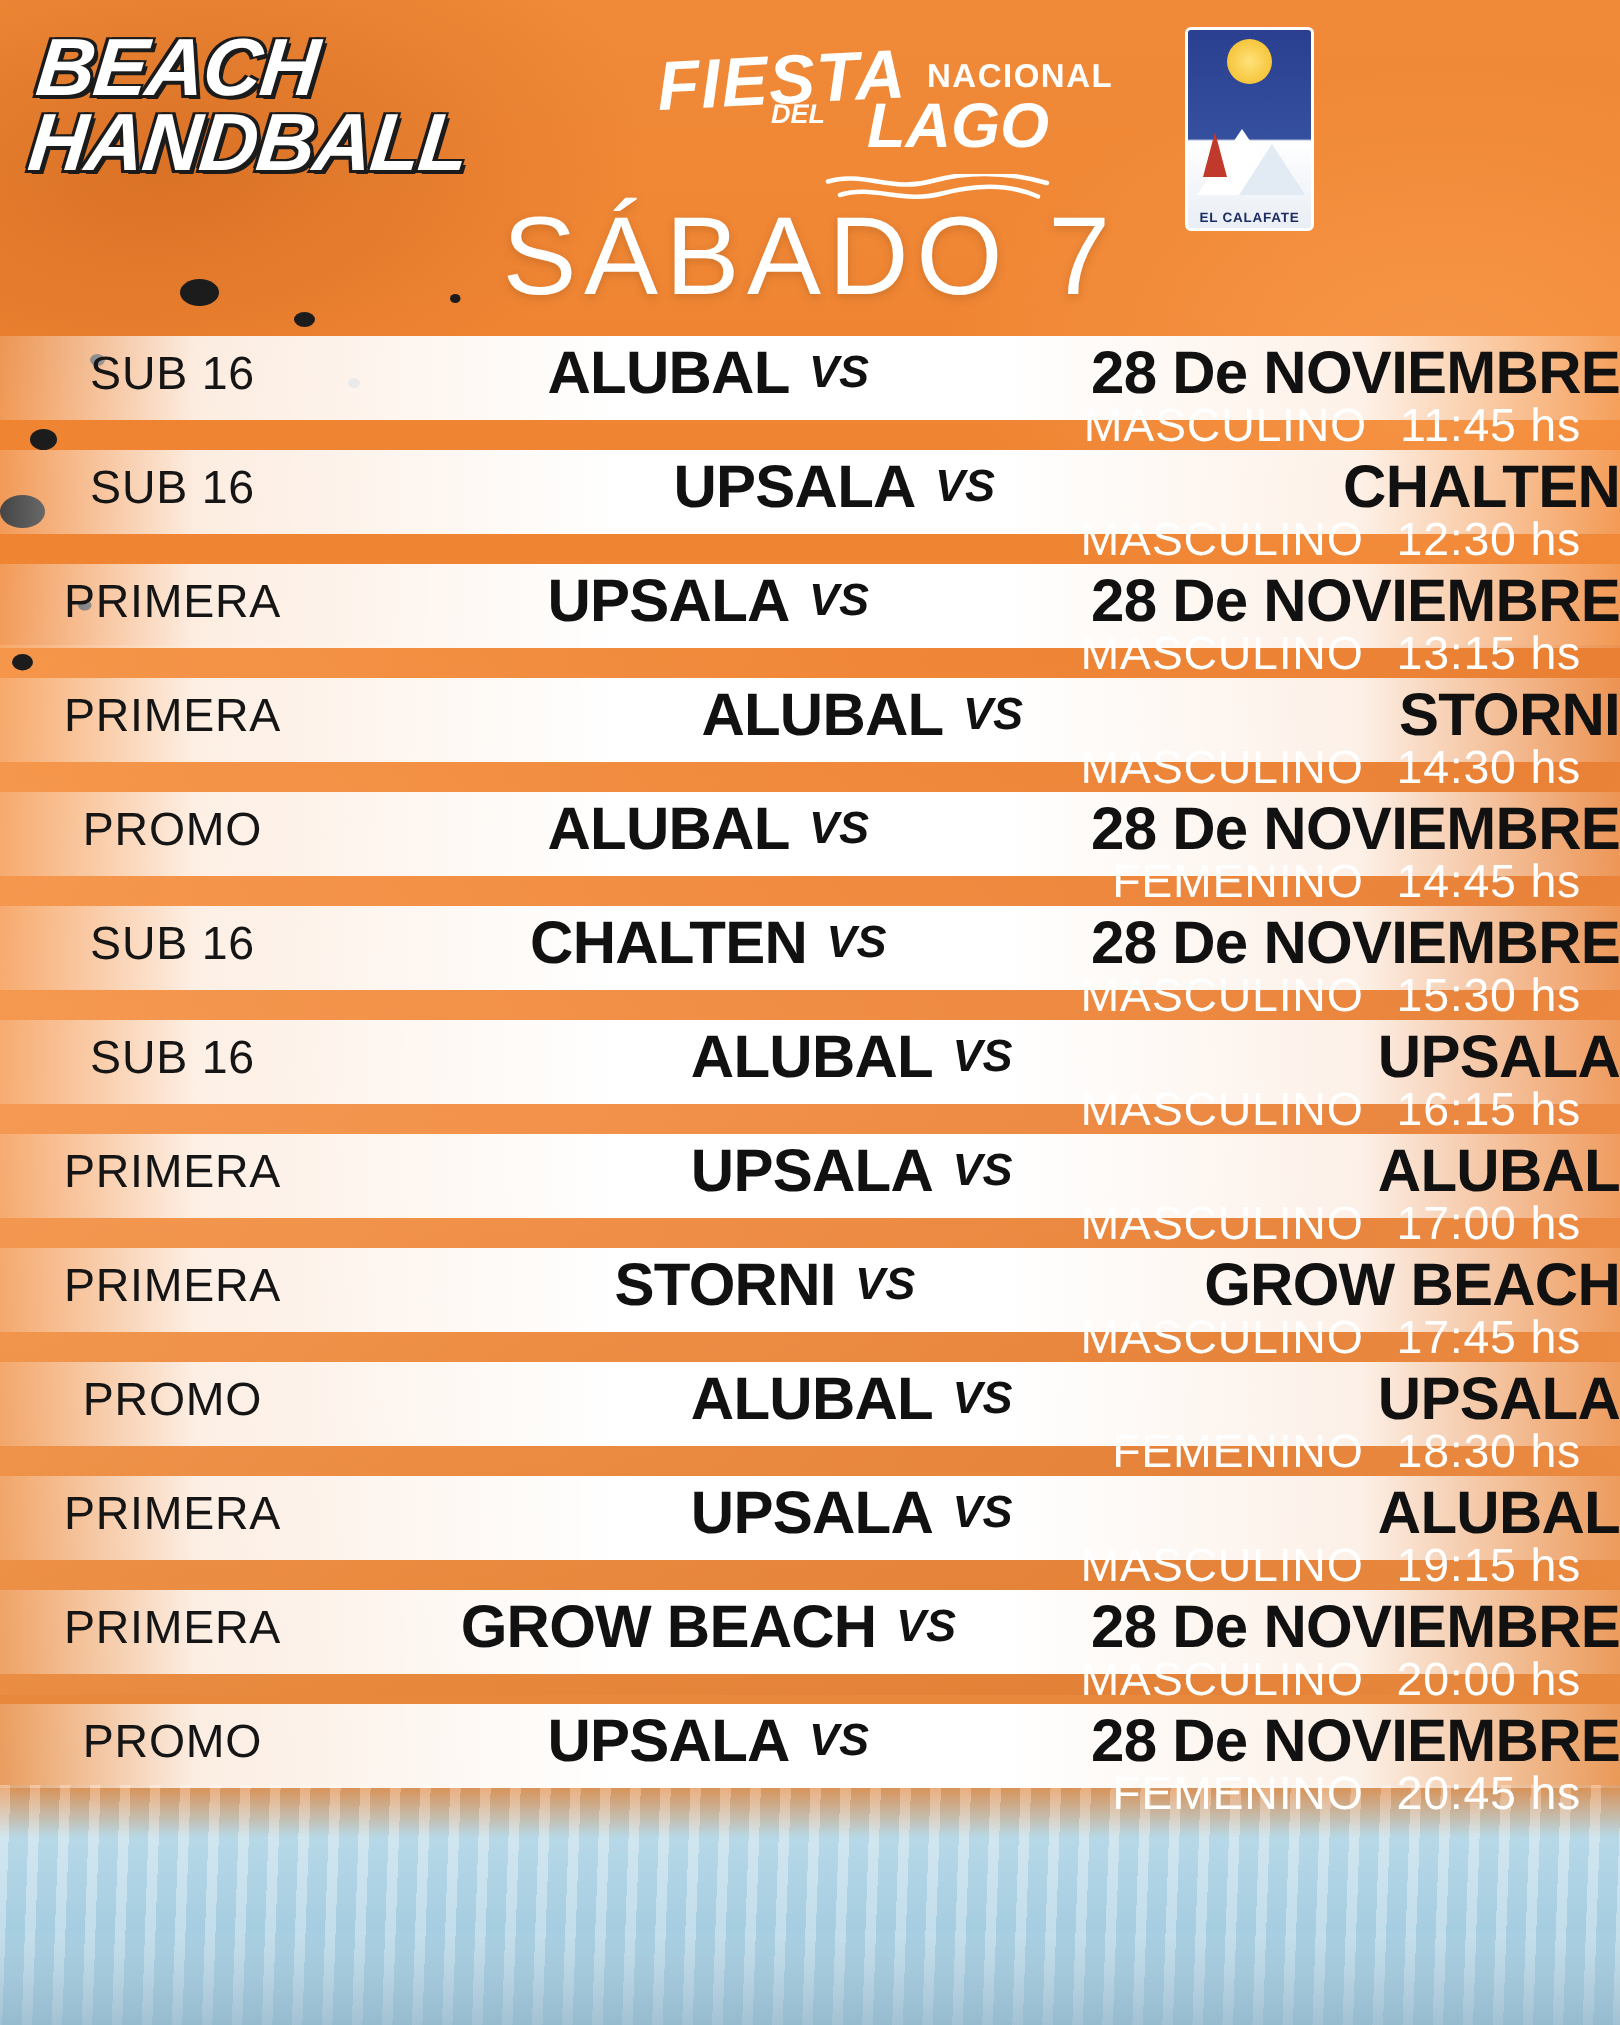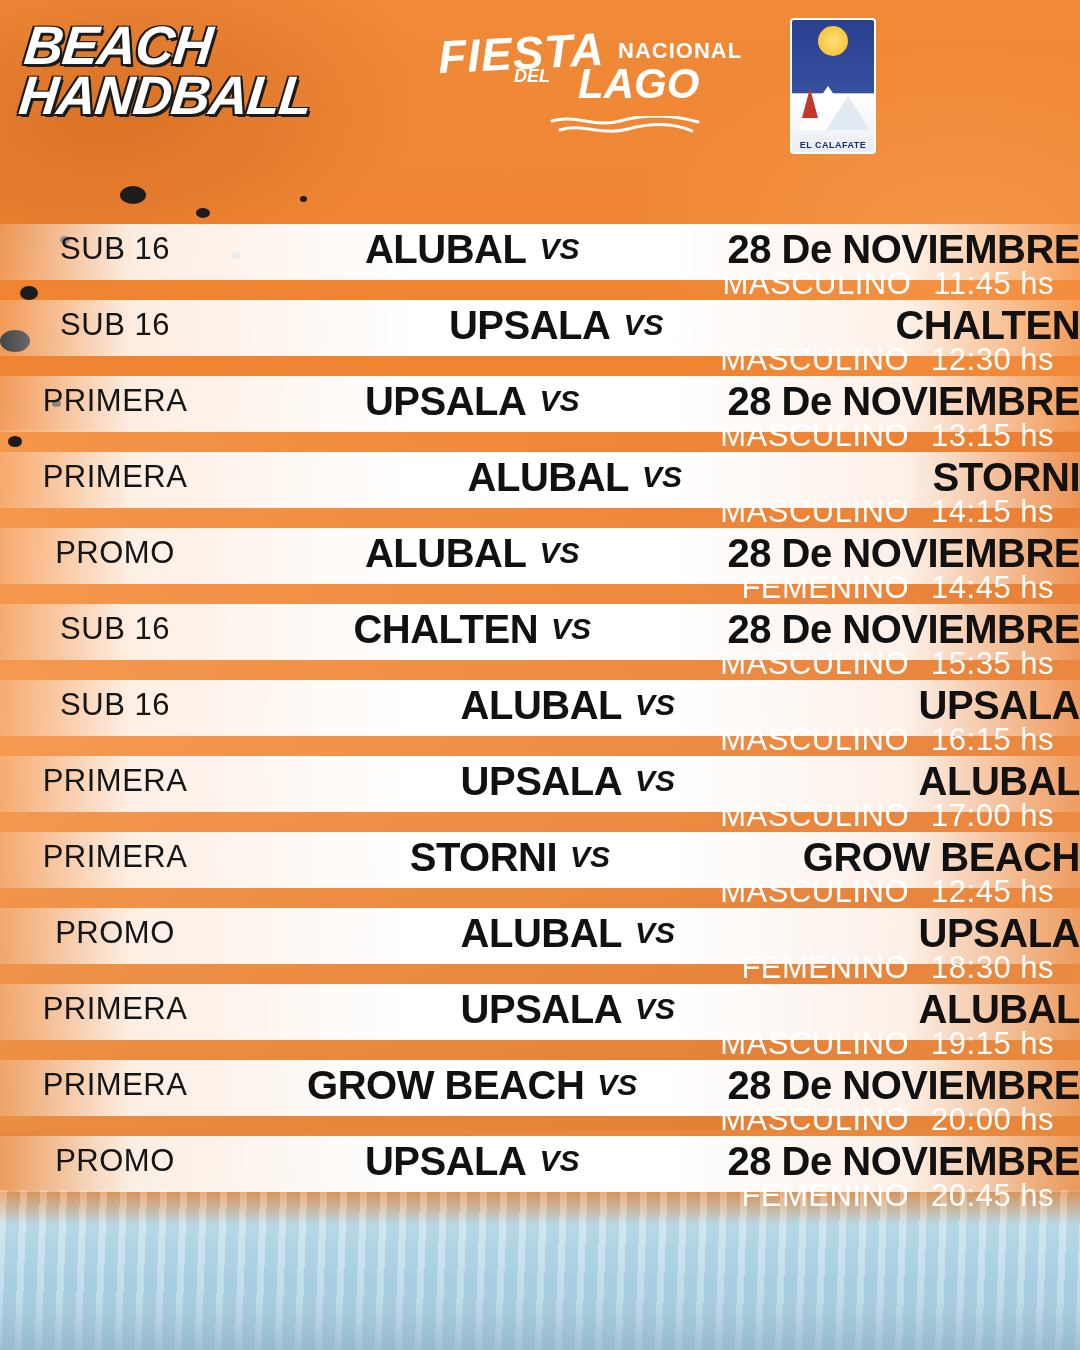--- a/index.html
+++ b/index.html
@@ -205,20 +205,21 @@
 
     <div class="crest">
       <div class="sun"></div>
       <div class="mount"></div>
       <div class="mount2"></div>
       <div class="red"></div>
       <div class="label">EL CALAFATE</div>
     </div>
 
 
+    <div class="sabado">SÁBADO 7</div>
   </div>
 
   <div class="schedule">
 
     <div class="row">
       <div class="stripe"></div>
       <div class="content">
         <div class="cat">SUB 16</div>
         <div class="team-l">ALUBAL</div>
         <div class="vs">VS</div>
@@ -261,21 +262,21 @@
     <div class="row">
       <div class="stripe"></div>
       <div class="content">
         <div class="cat">PRIMERA</div>
         <div class="team-l">ALUBAL</div>
         <div class="vs">VS</div>
         <div class="team-r">STORNI</div>
       </div>
       <div class="meta">
         <div class="gender">MASCULINO</div>
-        <div class="time">14:15 hs</div>
+        <div class="time">14:30 hs</div>
       </div>
     </div>
 
     <div class="row">
       <div class="stripe"></div>
       <div class="content">
         <div class="cat">PROMO</div>
         <div class="team-l">ALUBAL</div>
         <div class="vs">VS</div>
         <div class="team-r">28 De NOVIEMBRE</div>
@@ -289,21 +290,21 @@
     <div class="row">
       <div class="stripe"></div>
       <div class="content">
         <div class="cat">SUB 16</div>
         <div class="team-l">CHALTEN</div>
         <div class="vs">VS</div>
         <div class="team-r">28 De NOVIEMBRE</div>
       </div>
       <div class="meta">
         <div class="gender">MASCULINO</div>
-        <div class="time">15:35 hs</div>
+        <div class="time">15:30 hs</div>
       </div>
     </div>
 
     <div class="row">
       <div class="stripe"></div>
       <div class="content">
         <div class="cat">SUB 16</div>
         <div class="team-l">ALUBAL</div>
         <div class="vs">VS</div>
         <div class="team-r">UPSALA</div>
@@ -331,21 +332,21 @@
     <div class="row">
       <div class="stripe"></div>
       <div class="content">
         <div class="cat">PRIMERA</div>
         <div class="team-l">STORNI</div>
         <div class="vs">VS</div>
         <div class="team-r">GROW BEACH</div>
       </div>
       <div class="meta">
         <div class="gender">MASCULINO</div>
-        <div class="time">12:45 hs</div>
+        <div class="time">17:45 hs</div>
       </div>
     </div>
 
     <div class="row">
       <div class="stripe"></div>
       <div class="content">
         <div class="cat">PROMO</div>
         <div class="team-l">ALUBAL</div>
         <div class="vs">VS</div>
         <div class="team-r">UPSALA</div>

